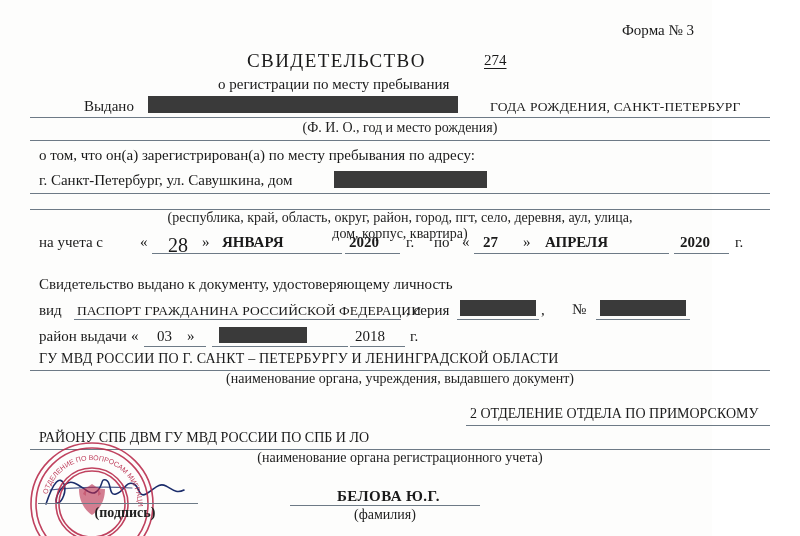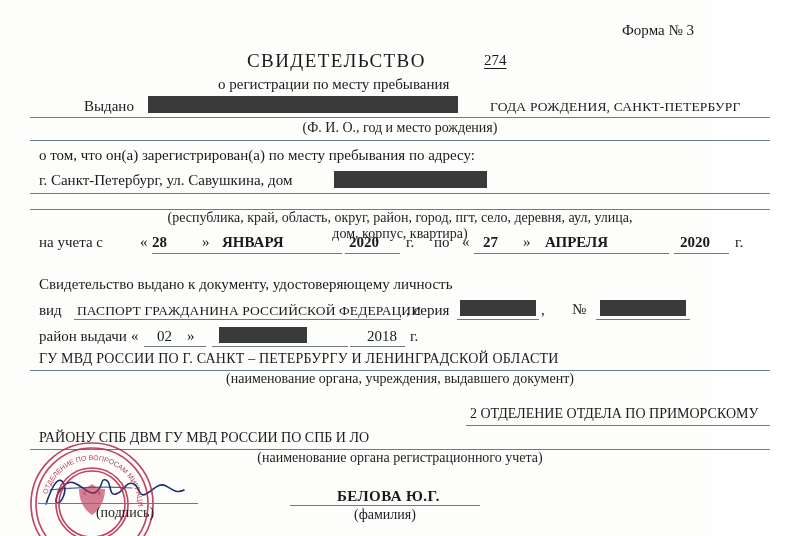--- a/index.html
+++ b/index.html
@@ -74,21 +74,21 @@
   #rule-2 { top: 140px; left: 30px; width: 740px; }
   #about-line { top: 147px; left: 39px; font-size: 15px; }
   #addr-line { top: 172px; left: 39px; font-size: 15px; }
   #redact-addr { top: 171px; left: 334px; width: 153px; height: 17px; }
   #rule-3 { top: 193px; left: 30px; width: 740px; }
   #rule-4 { top: 209px; left: 30px; width: 740px; }
   #cap-addr { top: 210px; left: 160px; width: 480px; }
 
   #term-prefix { top: 234px; left: 39px; font-size: 15px; }
   #q1 { top: 234px; left: 140px; font-size: 15px; }
-  #term-from-day { top: 234px; left: 152px; font-size: 15px; font-weight: bold; }
+  #term-from-day { top: 234px; left: 168px; font-size: 20px; font-weight: normal; }
   #q2 { top: 234px; left: 202px; font-size: 15px; }
   #term-from-month { top: 234px; left: 222px; font-size: 15px; font-weight: bold; }
   #term-from-year { top: 234px; left: 349px; font-size: 15px; font-weight: bold; }
   #g1 { top: 234px; left: 406px; font-size: 15px; }
   #term-po { top: 234px; left: 434px; font-size: 15px; }
   #q3 { top: 234px; left: 462px; font-size: 15px; }
   #term-to-day { top: 234px; left: 483px; font-size: 15px; font-weight: bold; }
   #q4 { top: 234px; left: 523px; font-size: 15px; }
   #term-to-month { top: 234px; left: 545px; font-size: 15px; font-weight: bold; }
   #term-to-year { top: 234px; left: 680px; font-size: 15px; font-weight: bold; }
@@ -108,39 +108,39 @@
   #rule-seria { top: 319px; left: 457px; width: 82px; }
   #num-label { top: 301px; left: 572px; font-size: 15px; }
   #redact-num { top: 300px; left: 600px; width: 86px; height: 16px; }
   #rule-num { top: 319px; left: 596px; width: 94px; }
 
   #date-label { top: 328px; left: 39px; font-size: 15px; }
   #q5 { top: 328px; left: 131px; font-size: 15px; }
   #date-day { top: 328px; left: 157px; font-size: 15px; }
   #q6 { top: 328px; left: 187px; font-size: 15px; }
   #redact-datemonth { top: 327px; left: 219px; width: 88px; height: 16px; }
-  #date-year { top: 328px; left: 355px; font-size: 15px; margin-left: 12px; }
+  #date-year { top: 328px; left: 355px; font-size: 15px; }
   #g3 { top: 328px; left: 410px; font-size: 15px; }
   #rule-date-a { top: 346px; left: 144px; width: 62px; }
   #rule-date-b { top: 346px; left: 212px; width: 136px; }
   #rule-date-c { top: 346px; left: 350px; width: 55px; }
 
   #organ-line { top: 351px; left: 39px; font-size: 14px; letter-spacing: .2px; }
   #rule-organ { top: 370px; left: 30px; width: 740px; }
   #cap-organ { top: 371px; left: 210px; width: 380px; }
 
   #chief-label { top: 406px; left: 39px; font-size: 15px; }
   #chief-org-1 { top: 406px; left: 470px; font-size: 14px; }
   #rule-chief-1 { top: 425px; left: 466px; width: 304px; }
   #chief-org-2 { top: 430px; left: 39px; font-size: 14px; }
   #rule-chief-2 { top: 449px; left: 30px; width: 740px; }
   #cap-chief { top: 450px; left: 200px; width: 400px; }
 
   #rule-sign { top: 503px; left: 38px; width: 160px; }
-  #cap-sign { top: 505px; left: 80px; width: 90px; }
+  #cap-sign { top: 505px; left: 80px; width: 90px; font-weight: bold; }
   #surname { top: 488px; left: 337px; font-size: 15px; letter-spacing: .4px; font-weight: bold; }
   #rule-surname { top: 505px; left: 290px; width: 190px; }
   #cap-surname { top: 507px; left: 330px; width: 110px; }
 
   
   #signature {
     position: absolute;
     top: 470px; left: 40px;
     width: 150px; height: 40px;
     pointer-events: none;
@@ -206,21 +206,21 @@
   <div class="txt" id="seria-label">, серия</div>
   <div class="redact" id="redact-seria"></div>
   <div class="txt" id="comma-seria">,</div>
   <div class="rule" id="rule-seria"></div>
   <div class="txt" id="num-label">№</div>
   <div class="redact" id="redact-num"></div>
   <div class="rule" id="rule-num"></div>
 
   <div class="txt" id="date-label">район выдачи</div>
   <div class="txt" id="q5">«</div>
-  <div class="txt" id="date-day">02</div>
+  <div class="txt" id="date-day">03</div>
   <div class="txt" id="q6">»</div>
   <div class="redact" id="redact-datemonth"></div>
   <div class="txt" id="date-year">2018</div>
   <div class="txt" id="g3">г.</div>
   <div class="rule" id="rule-date-a"></div>
   <div class="rule" id="rule-date-b"></div>
   <div class="rule" id="rule-date-c"></div>
 
   <div class="txt" id="organ-line">ГУ  МВД  РОССИИ  ПО  Г. САНКТ – ПЕТЕРБУРГУ  И  ЛЕНИНГРАДСКОЙ ОБЛАСТИ</div>
   <div class="rule" id="rule-organ"></div>

